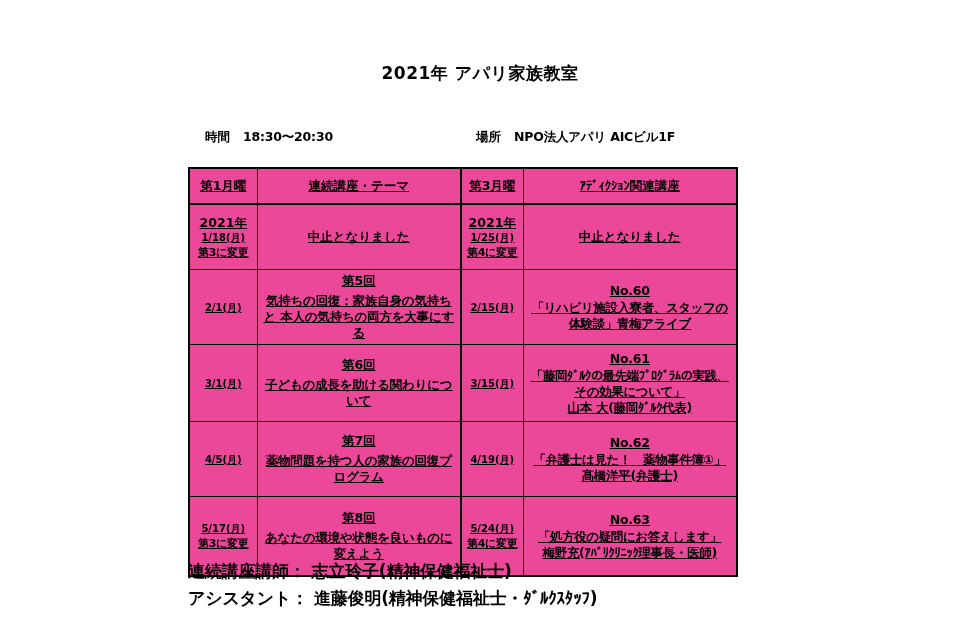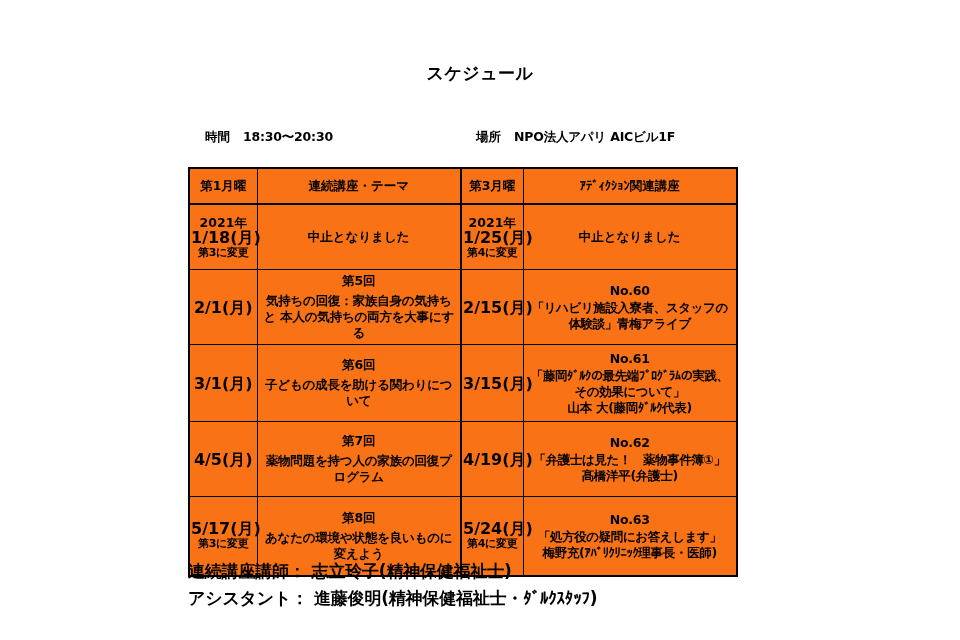--- a/index.html
+++ b/index.html
@@ -75,21 +75,22 @@
   }
 
   
   .schedule-table {
     position: absolute;
     left: 188px;
     top: 167px;
     border-collapse: collapse;
     table-layout: fixed;
     width: 548px;
-    background: #f97316;
+    background: #ec4899;
+    text-decoration: underline;
   }
   .schedule-table td,
   .schedule-table th {
     border: 1.3px solid #000;
     padding: 0;
     vertical-align: middle;
     text-align: center;
     font-weight: bold;
     color: #000;
   }
@@ -121,21 +122,21 @@
 
   td.date-cell {
     font-size: 12.5px;
     line-height: 15px;
     padding: 4px 1px;
   }
   td.date-cell.strong-left {
     border-left: 2.5px solid #000;
   }
   .date-year { display: block; font-size: 12.5px; }
-  .date-main { display: block; font-size: 16px; }
+  .date-main { display: block; font-size: 10px; }
   .date-note { display: block; font-size: 11px; font-weight: bold; letter-spacing: -0.3px; }
 
   td.theme-cell,
   td.lecture-cell {
     font-size: 12.5px;
     line-height: 16px;
     padding: 3px 4px;
   }
   td.lecture-cell { border-left: 1.3px solid #000; }
 
@@ -183,21 +184,21 @@
     display: inline-block;
     margin-right: 6px;
   }
 </style>
 </head>
 <body>
 
 <div class="page">
 
   <div class="title-block">
-    <div class="title-line title-line-2">スケジュール</div>
+    <div class="title-line title-line-1">2021年  アパリ家族教室</div>
   </div>
 
   <div class="meta-row">
     <div class="meta-left">
       <span class="meta-label">時間</span><span class="meta-value">18:30〜20:30</span>
     </div>
     <div class="meta-right">
       <span class="meta-label">場所</span><span class="meta-value">NPO法人アパリ  AICビル1F</span>
     </div>
   </div>

